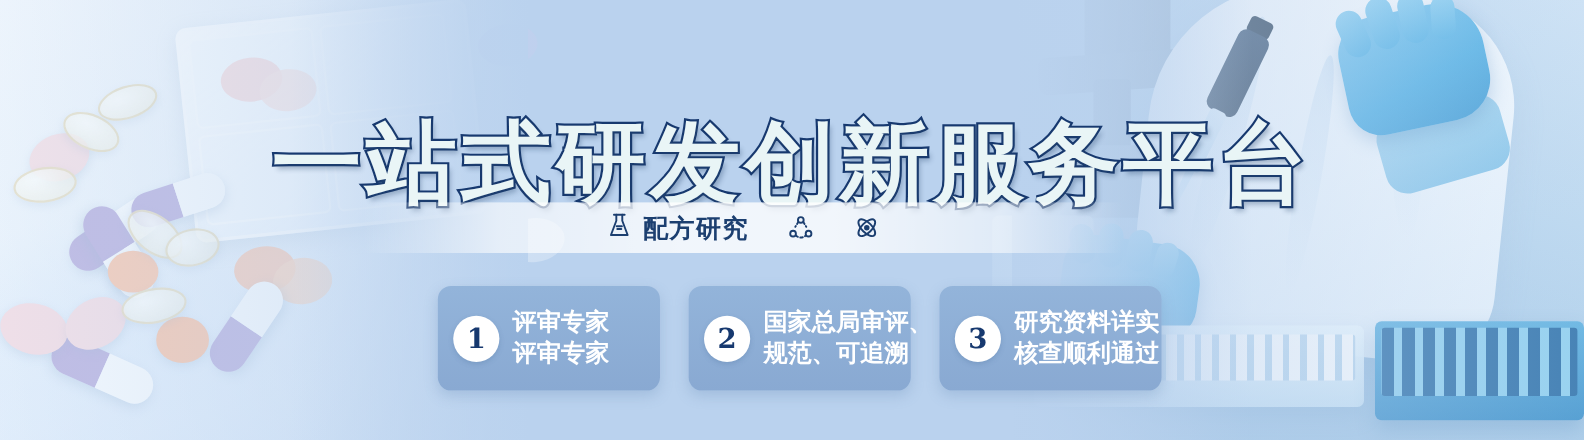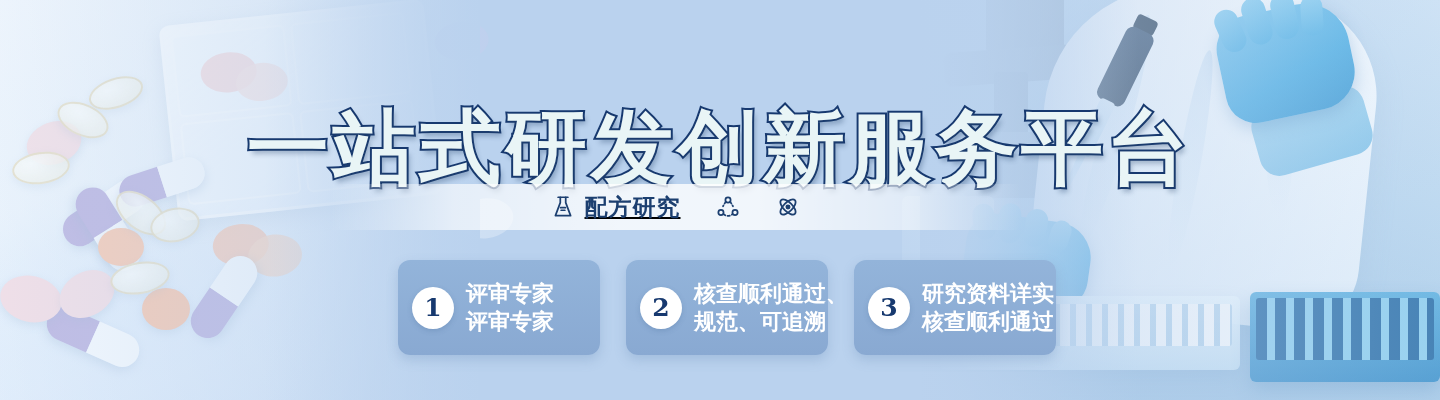--- a/index.html
+++ b/index.html
@@ -170,21 +170,21 @@
       rgba(255,255,255,.62) 18%,
       rgba(255,255,255,.80) 42%,
       rgba(255,255,255,.80) 62%,
       rgba(255,255,255,.55) 84%,
       rgba(255,255,255,0) 100%);
   }
   .subrow{
     position:absolute;left:330px;top:184px;width:690px;height:46px;
     display:flex;align-items:center;justify-content:center;gap:34px;
   }
-  .subitem{display:flex;align-items:center;gap:9px;text-decoration:underline;}
+  .subitem{display:flex;gap:9px;}
   .subitem .ico{width:26px;height:26px;display:block;flex:0 0 auto;}
   .subitem .txt{
     font-family:"DejaVu Serif","Liberation Serif",serif;
     font-size:23px;font-weight:bold;color:#1c3f70;letter-spacing:1px;white-space:nowrap;
   }
 
   .cards{position:absolute;left:398px;top:260px;display:flex;gap:26px;}
   .card{
     width:202px;height:95px;box-sizing:border-box;
     background:linear-gradient(180deg,#93b4da,#89a9d2);
@@ -360,21 +360,21 @@
         <div class="num">1</div>
         <div class="lines">
           <span>评审专家</span>
           <span>评审专家</span>
         </div>
       </div>
 
       <div class="card">
         <div class="num">2</div>
         <div class="lines">
-          <span>核查顺利通过、</span>
+          <span>国家总局审评、</span>
           <span>规范、可追溯</span>
         </div>
       </div>
 
       <div class="card">
         <div class="num">3</div>
         <div class="lines">
           <span>研究资料详实</span>
           <span>核查顺利通过</span>
         </div>

